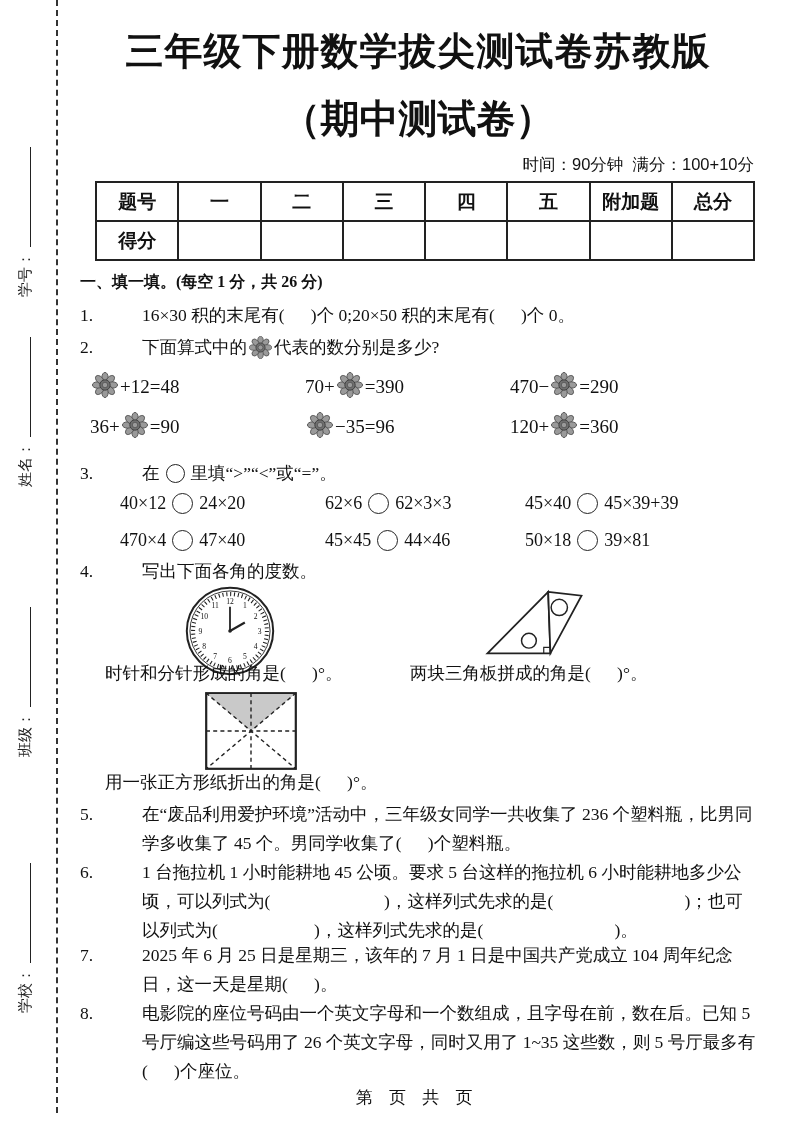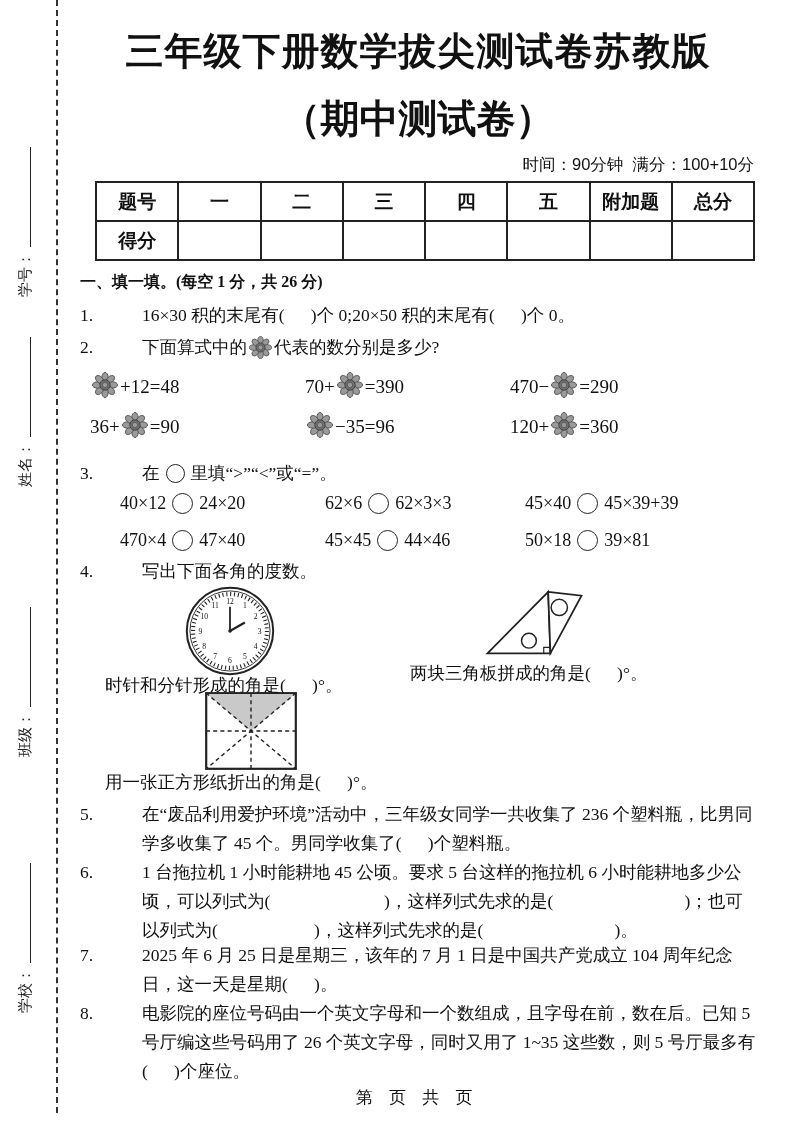--- a/index.html
+++ b/index.html
@@ -54,21 +54,21 @@
   .cmp-circle { display:inline-block; width:21px; height:21px; border:1.6px solid #222;
     border-radius:50%; margin:0 6px; flex-shrink:0; }
   .flower { width:26px; height:26px; margin:0 2px; flex-shrink:0; }
   .flower-inline { width:23px; height:23px; vertical-align:-6px; margin:0 2px; }
   
   .fig-clock { position:absolute; left:105px; top:583px; }
   .fig-triangles { position:absolute; left:403px; top:589px; }
   .fig-square { position:absolute; left:125px; top:692px; }
   .caption-row { position:absolute; top:661px; left:0; width:676px;
     font-size:17.5px; color:#111; }
-  .caption-left { position:absolute; left:25px; top:12px;font-family:Liberation Serif, serif; }
+  .caption-left { position:absolute; left:25px; top:0;font-family:Liberation Serif, serif; }
   .caption-right { position:absolute; left:330px; top:0; }
   .caption-square { position:absolute; top:770px; left:25px; font-size:17.5px; color:#111; }
   .footer { position:absolute; bottom:12px; left:0; width:790px; text-align:center;
     font-size:17px; letter-spacing:6px; color:#111;padding-left:44px; }
   .defs-hidden { position:absolute; width:0; height:0; overflow:hidden; }
 </style>
 </head>
 <body>
 
 <svg class="defs-hidden" aria-hidden="true">

